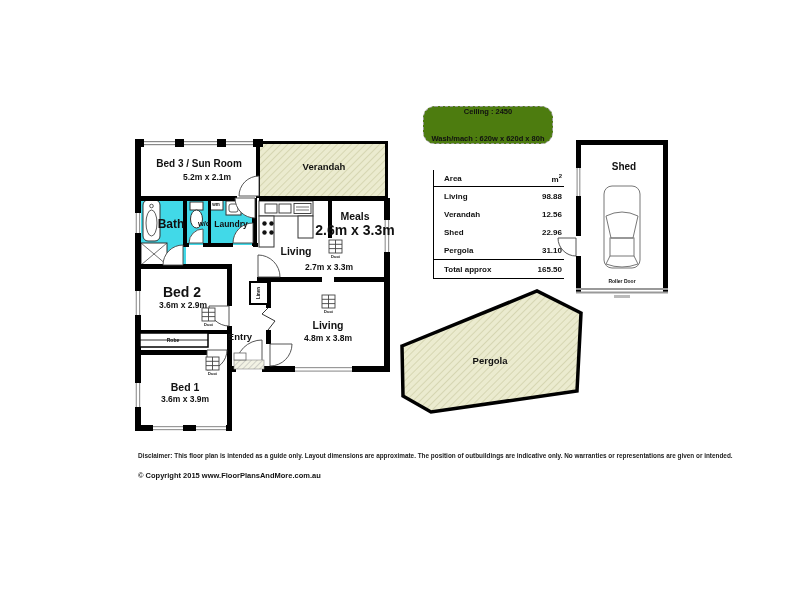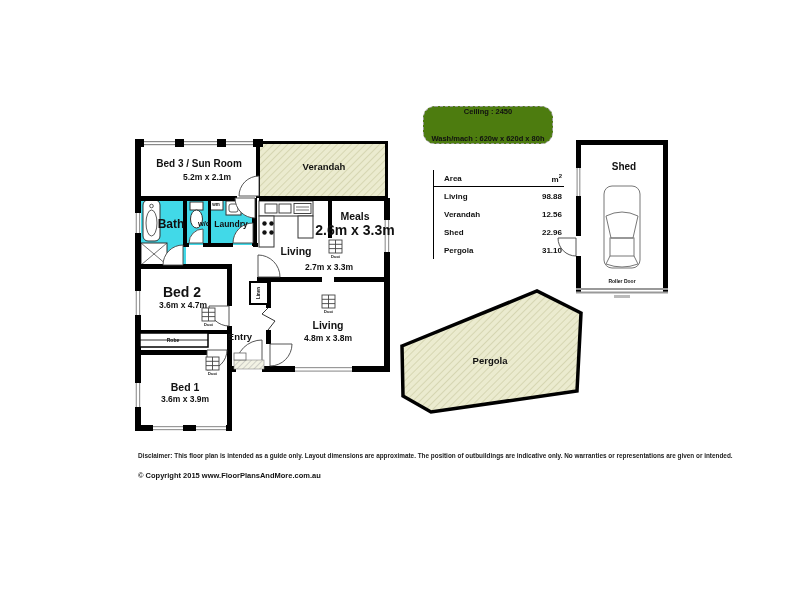--- a/index.html
+++ b/index.html
@@ -251,35 +251,39 @@
       <span>12.56</span>
     </div>
     <div class="row">
       <span>Shed</span>
       <span>22.96</span>
     </div>
     <div class="row">
       <span>Pergola</span>
       <span>31.10</span>
     </div>
+    <div class="total">
+      <span>Total approx</span>
+      <span>165.50</span>
+    </div>
   </div>
 
   <div class="lbl" style="left:199px;top:164px;font-size:10px;">Bed 3 / Sun Room</div>
   <div class="lbl" style="left:207px;top:177px;font-size:8.5px;">5.2m x 2.1m</div>
   <div class="lbl" style="left:324px;top:167px;font-size:9.5px;">Verandah</div>
   <div class="lbl" style="left:171px;top:224px;font-size:12px;">Bath</div>
   <div class="lbl" style="left:196px;top:224px;font-size:7.5px;padding-left:16px;">w/c</div>
   <div class="lbl" style="left:231px;top:224px;font-size:8.5px;">Laundry</div>
   <div class="lbl" style="left:216px;top:204.5px;font-size:4.5px;">wm</div>
   <div class="lbl" style="left:296px;top:251px;font-size:10.5px;">Living</div>
   <div class="lbl" style="left:289px;top:267px;font-size:8.5px;margin-left:40px;">2.7m x 3.3m</div>
   <div class="lbl" style="left:355px;top:216px;font-size:10.5px;">Meals</div>
   <div class="lbl" style="left:355px;top:230px;font-size:14px;">2.6m x 3.3m</div>
   <div class="lbl" style="left:182px;top:292px;font-size:14px;">Bed 2</div>
-  <div class="lbl" style="left:183px;top:305px;font-size:8.5px;">3.6m x 4.7m</div>
+  <div class="lbl" style="left:183px;top:305px;font-size:8.5px;">3.6m x 2.9m</div>
   <div class="lbl" style="left:173px;top:340px;font-size:5px;">Robe</div>
   <div class="lbl rot" style="left:259px;top:293px;font-size:4.5px;">Linen</div>
   <div class="lbl" style="left:240px;top:337px;font-size:9.5px;">Entry</div>
   <div class="lbl" style="left:328px;top:325px;font-size:10.5px;">Living</div>
   <div class="lbl" style="left:328px;top:338px;font-size:8.5px;">4.8m x 3.8m</div>
   <div class="lbl" style="left:185px;top:387px;font-size:10.5px;">Bed 1</div>
   <div class="lbl" style="left:185px;top:399px;font-size:8.5px;">3.6m x 3.9m</div>
   <div class="lbl" style="left:490px;top:361px;font-size:9.5px;">Pergola</div>
   <div class="lbl" style="left:624px;top:167px;font-size:10px;">Shed</div>
   <div class="lbl" style="left:622px;top:281px;font-size:5px;">Roller Door</div>

